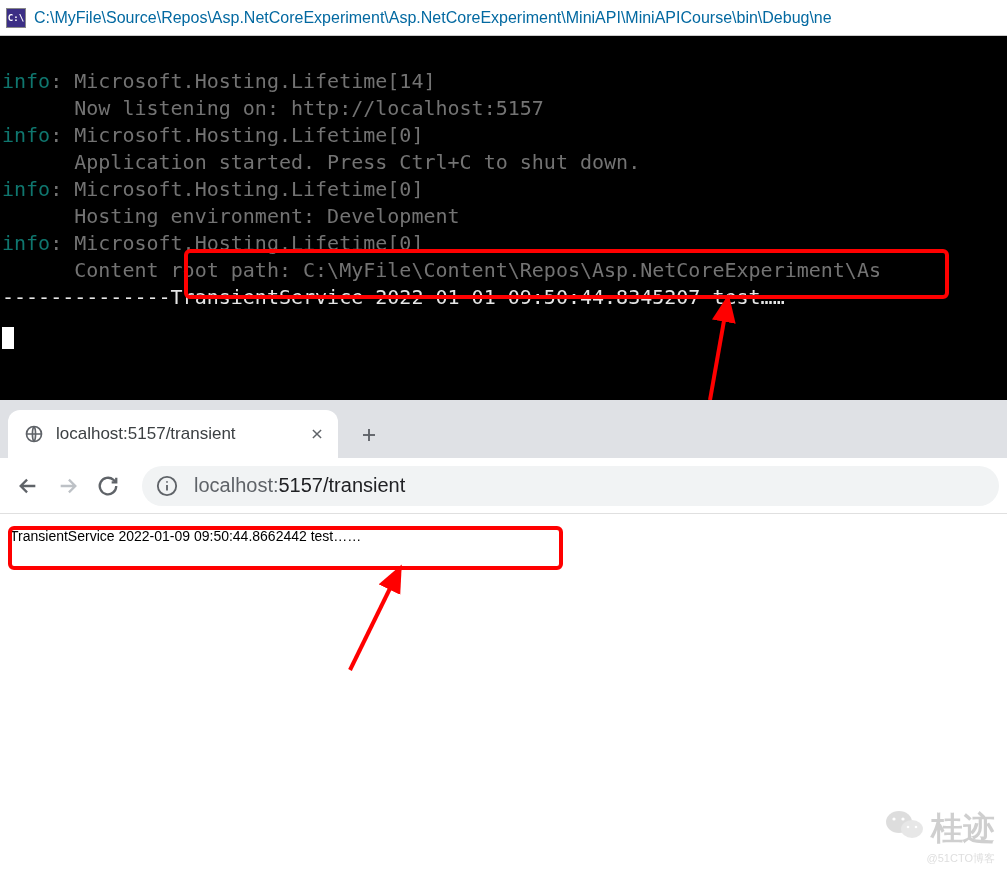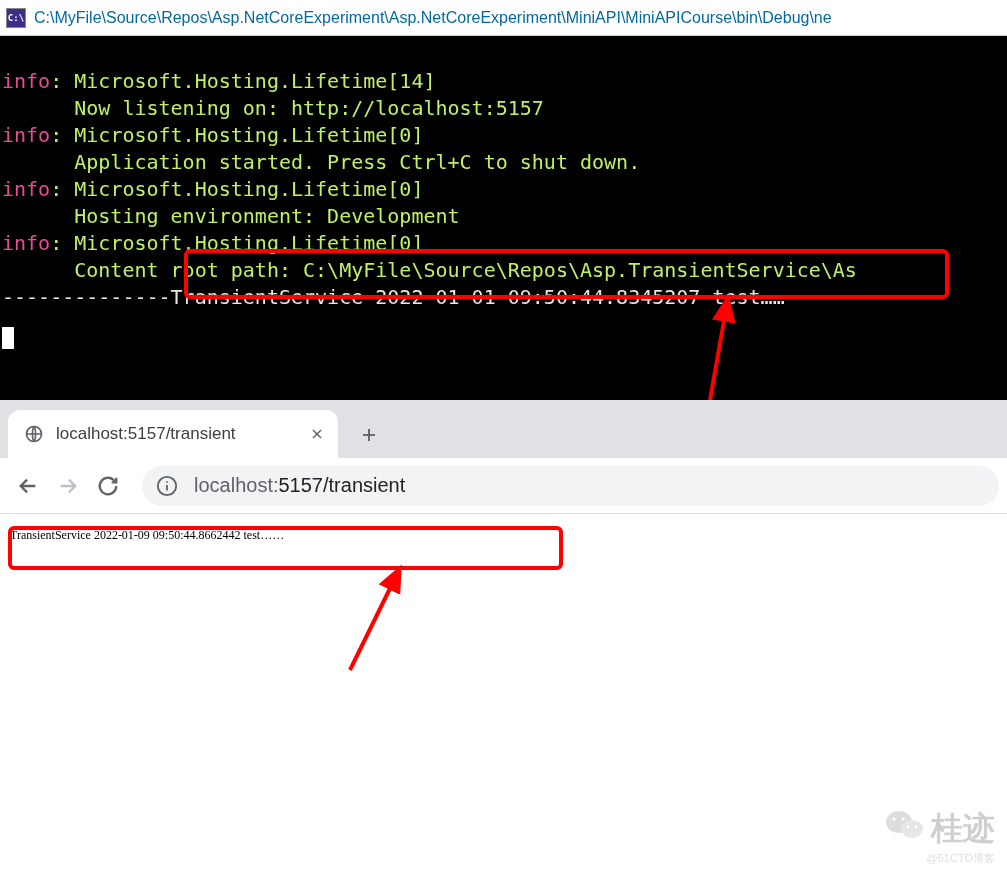--- a/index.html
+++ b/index.html
@@ -50,22 +50,22 @@
       overflow: hidden;
     }
     .console-body {
       padding: 5px 0 0 2px;
       font-size: 20px;
       line-height: 27px;
       font-family: "NSimSun", "SimSun", "Consolas", monospace;
       white-space: pre;
       position: relative;
     }
-    .info { color: #ec4899; }
-    .white { color: #bef264; }
+    .info { color: #0f766e; }
+    .white { color: #737373; }
     .dashes {
       color: #e6e6e6;
       letter-spacing: 0;
     }
     .cursor {
       display: inline-block;
       width: 12px;
       height: 22px;
       background: #fff;
       position: absolute;
@@ -187,22 +187,22 @@
       margin-right: 16px;
     }
     .addr-text {
       font-size: 20px;
       font-family: "Segoe UI", sans-serif;
       color: #202124;
     }
     .addr-text .host { color: #5f6368; }
     .page-content {
       padding: 14px 10px;
-      font-family: Liberation Serif, serif;
-      font-size: 12px;
+      font-family: Liberation Sans, sans-serif;
+      font-size: 14px;
       position: relative;
     }
     .highlight-box-page {
       position: absolute;
       border: 4px solid #ff0000;
       border-radius: 6px;
       left: 8px;
       top: 526px;
       width: 555px;
       height: 44px;
@@ -241,21 +241,21 @@
     <div class="console-title-text">C:\MyFile\Source\Repos\Asp.NetCoreExperiment\Asp.NetCoreExperiment\MiniAPI\MiniAPICourse\bin\Debug\ne</div>
   </div>
   <div class="console-body">
 <span class="info">info</span><span class="white">: Microsoft.Hosting.Lifetime[14]</span>
 <span class="white">      Now listening on: http://localhost:5157</span>
 <span class="info">info</span><span class="white">: Microsoft.Hosting.Lifetime[0]</span>
 <span class="white">      Application started. Press Ctrl+C to shut down.</span>
 <span class="info">info</span><span class="white">: Microsoft.Hosting.Lifetime[0]</span>
 <span class="white">      Hosting environment: Development</span>
 <span class="info">info</span><span class="white">: Microsoft.Hosting.Lifetime[0]</span>
-<span class="white">      Content root path: C:\MyFile\Source\Repos\Asp.TransientService\As</span>
+<span class="white">      Content root path: C:\MyFile\Content\Repos\Asp.NetCoreExperiment\As</span>
 <span class="dashes">--------------TransientService 2022-01-01 09:50:44.8345207 test……</span>
 <span class="cursor"></span>
   </div>
   <div class="highlight-box-console"></div>
 </div>
 
 <svg class="arrow-svg" style="left:690px; top:290px; width:80px; height:120px;">
   <defs>
     <marker id="ah1" markerWidth="10" markerHeight="10" refX="6" refY="3" orient="auto">
       <path d="M0,0 L7,3 L0,6 Z" fill="#ff0000"></path>

